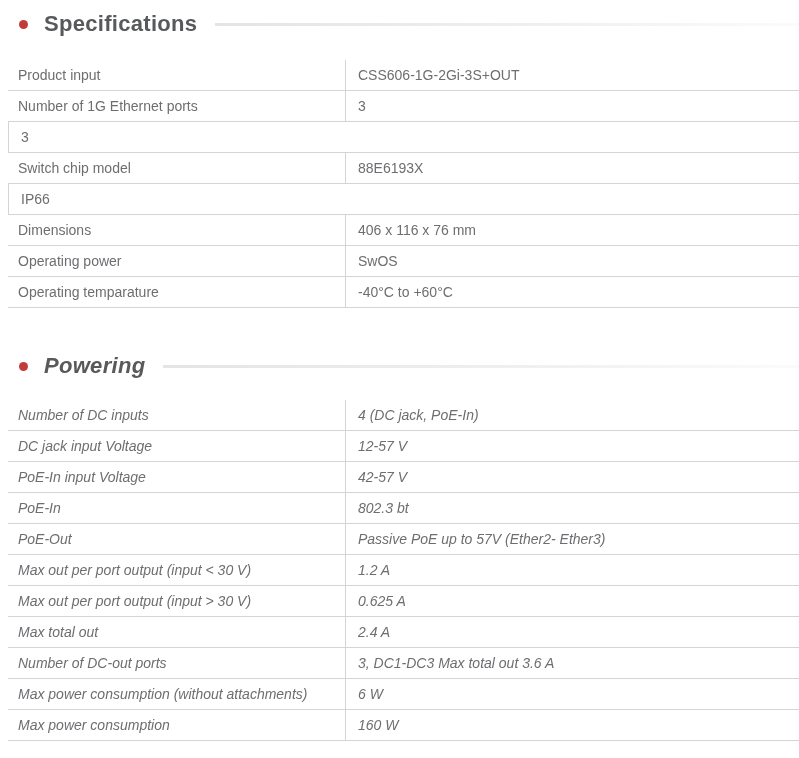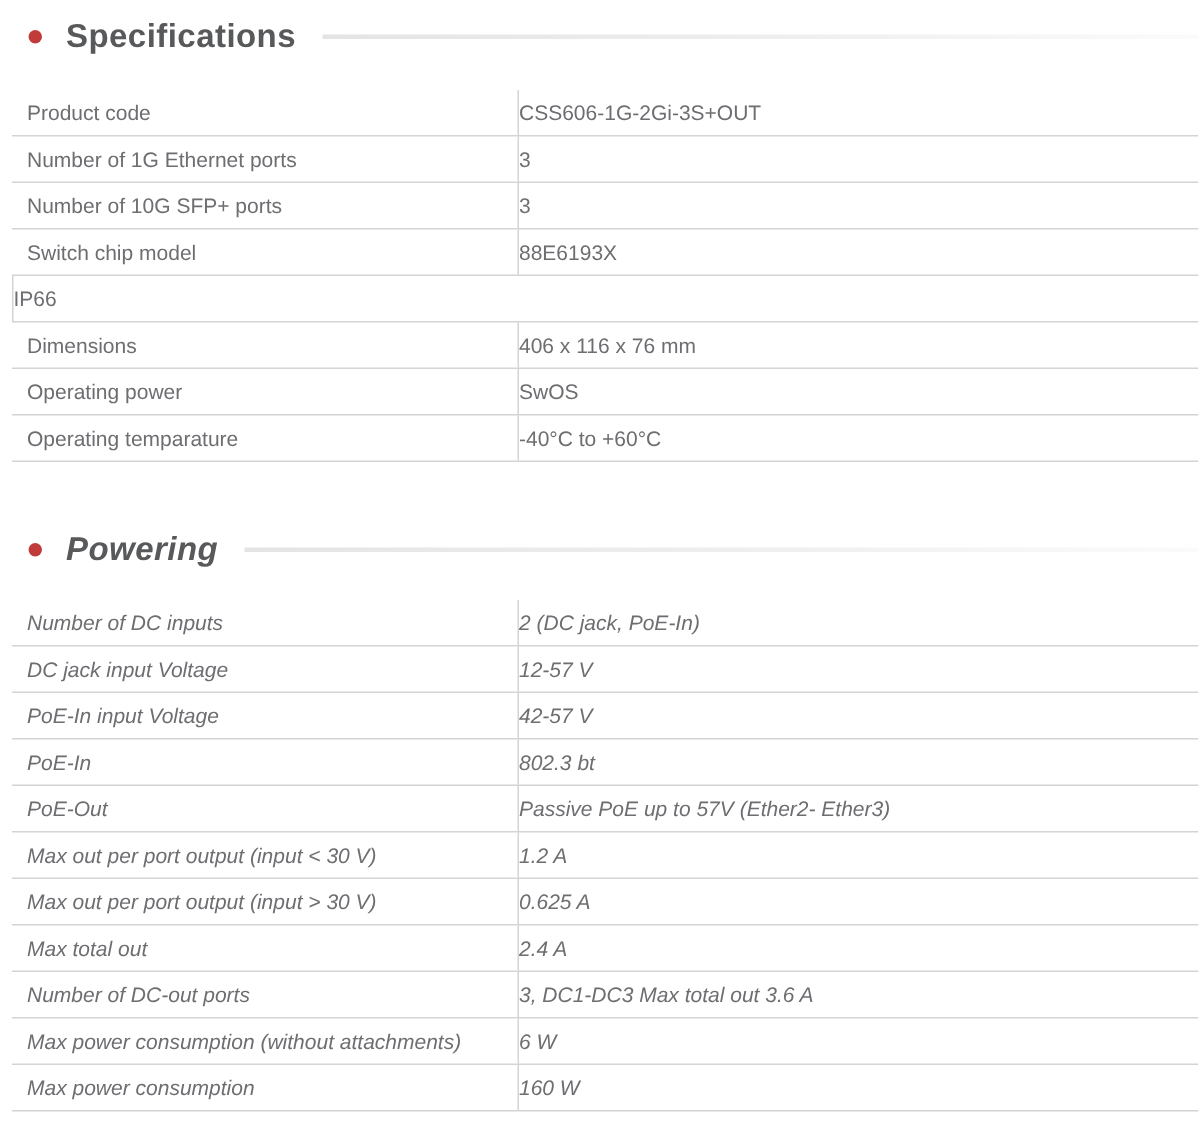--- a/index.html
+++ b/index.html
@@ -45,50 +45,49 @@
     display:flex;align-items:stretch;height:31px;
     border-bottom:1px solid var(--divider);
   }
   .label-cell{
     width:337px;flex:0 0 337px;padding-left:10px;padding-right:8px;
     color:var(--body-text);font-size:14px;
     display:flex;align-items:center;
     white-space:nowrap;overflow:hidden;
   }
   .value-cell{
-    flex:1;border-left:1px solid var(--divider);
+    flex:1;border-left:1px solid var(--divider);padding-left:12px;
     color:var(--body-text);font-size:14px;
     display:flex;align-items:center;
     white-space:nowrap;overflow:hidden;
   }
 </style>
 </head>
 <body>
 
 <div class="page">
 
   <section class="spec-section first">
     <div class="heading">
       <span class="bullet"></span>
       <h2 class="title">Specifications</h2>
       <span class="heading-line"></span>
     </div>
     <div class="spec-table">
   <div class="row">
-    <div class="label-cell">Product code</div>
+    <div class="label-cell">Product input</div>
     <div class="value-cell">CSS606-1G-2Gi-3S+OUT</div>
   </div>
 
   <div class="row">
     <div class="label-cell">Number of 1G Ethernet ports</div>
     <div class="value-cell">3</div>
   </div>
 
   <div class="row">
-    <div class="label-cell">Number of 10G SFP+ ports</div>
     <div class="value-cell">3</div>
   </div>
 
   <div class="row">
     <div class="label-cell">Switch chip model</div>
     <div class="value-cell">88E6193X</div>
   </div>
 
   <div class="row">
     <div class="value-cell">IP66</div>
@@ -113,21 +112,21 @@
 
   <section class="spec-section second">
     <div class="heading">
       <span class="bullet"></span>
       <h2 class="title">Powering</h2>
       <span class="heading-line"></span>
     </div>
     <div class="spec-table">
   <div class="row">
     <div class="label-cell">Number of DC inputs</div>
-    <div class="value-cell">2 (DC jack, PoE-In)</div>
+    <div class="value-cell">4 (DC jack, PoE-In)</div>
   </div>
 
   <div class="row">
     <div class="label-cell">DC jack input Voltage</div>
     <div class="value-cell">12-57 V</div>
   </div>
 
   <div class="row">
     <div class="label-cell">PoE-In input Voltage</div>
     <div class="value-cell">42-57 V</div>

